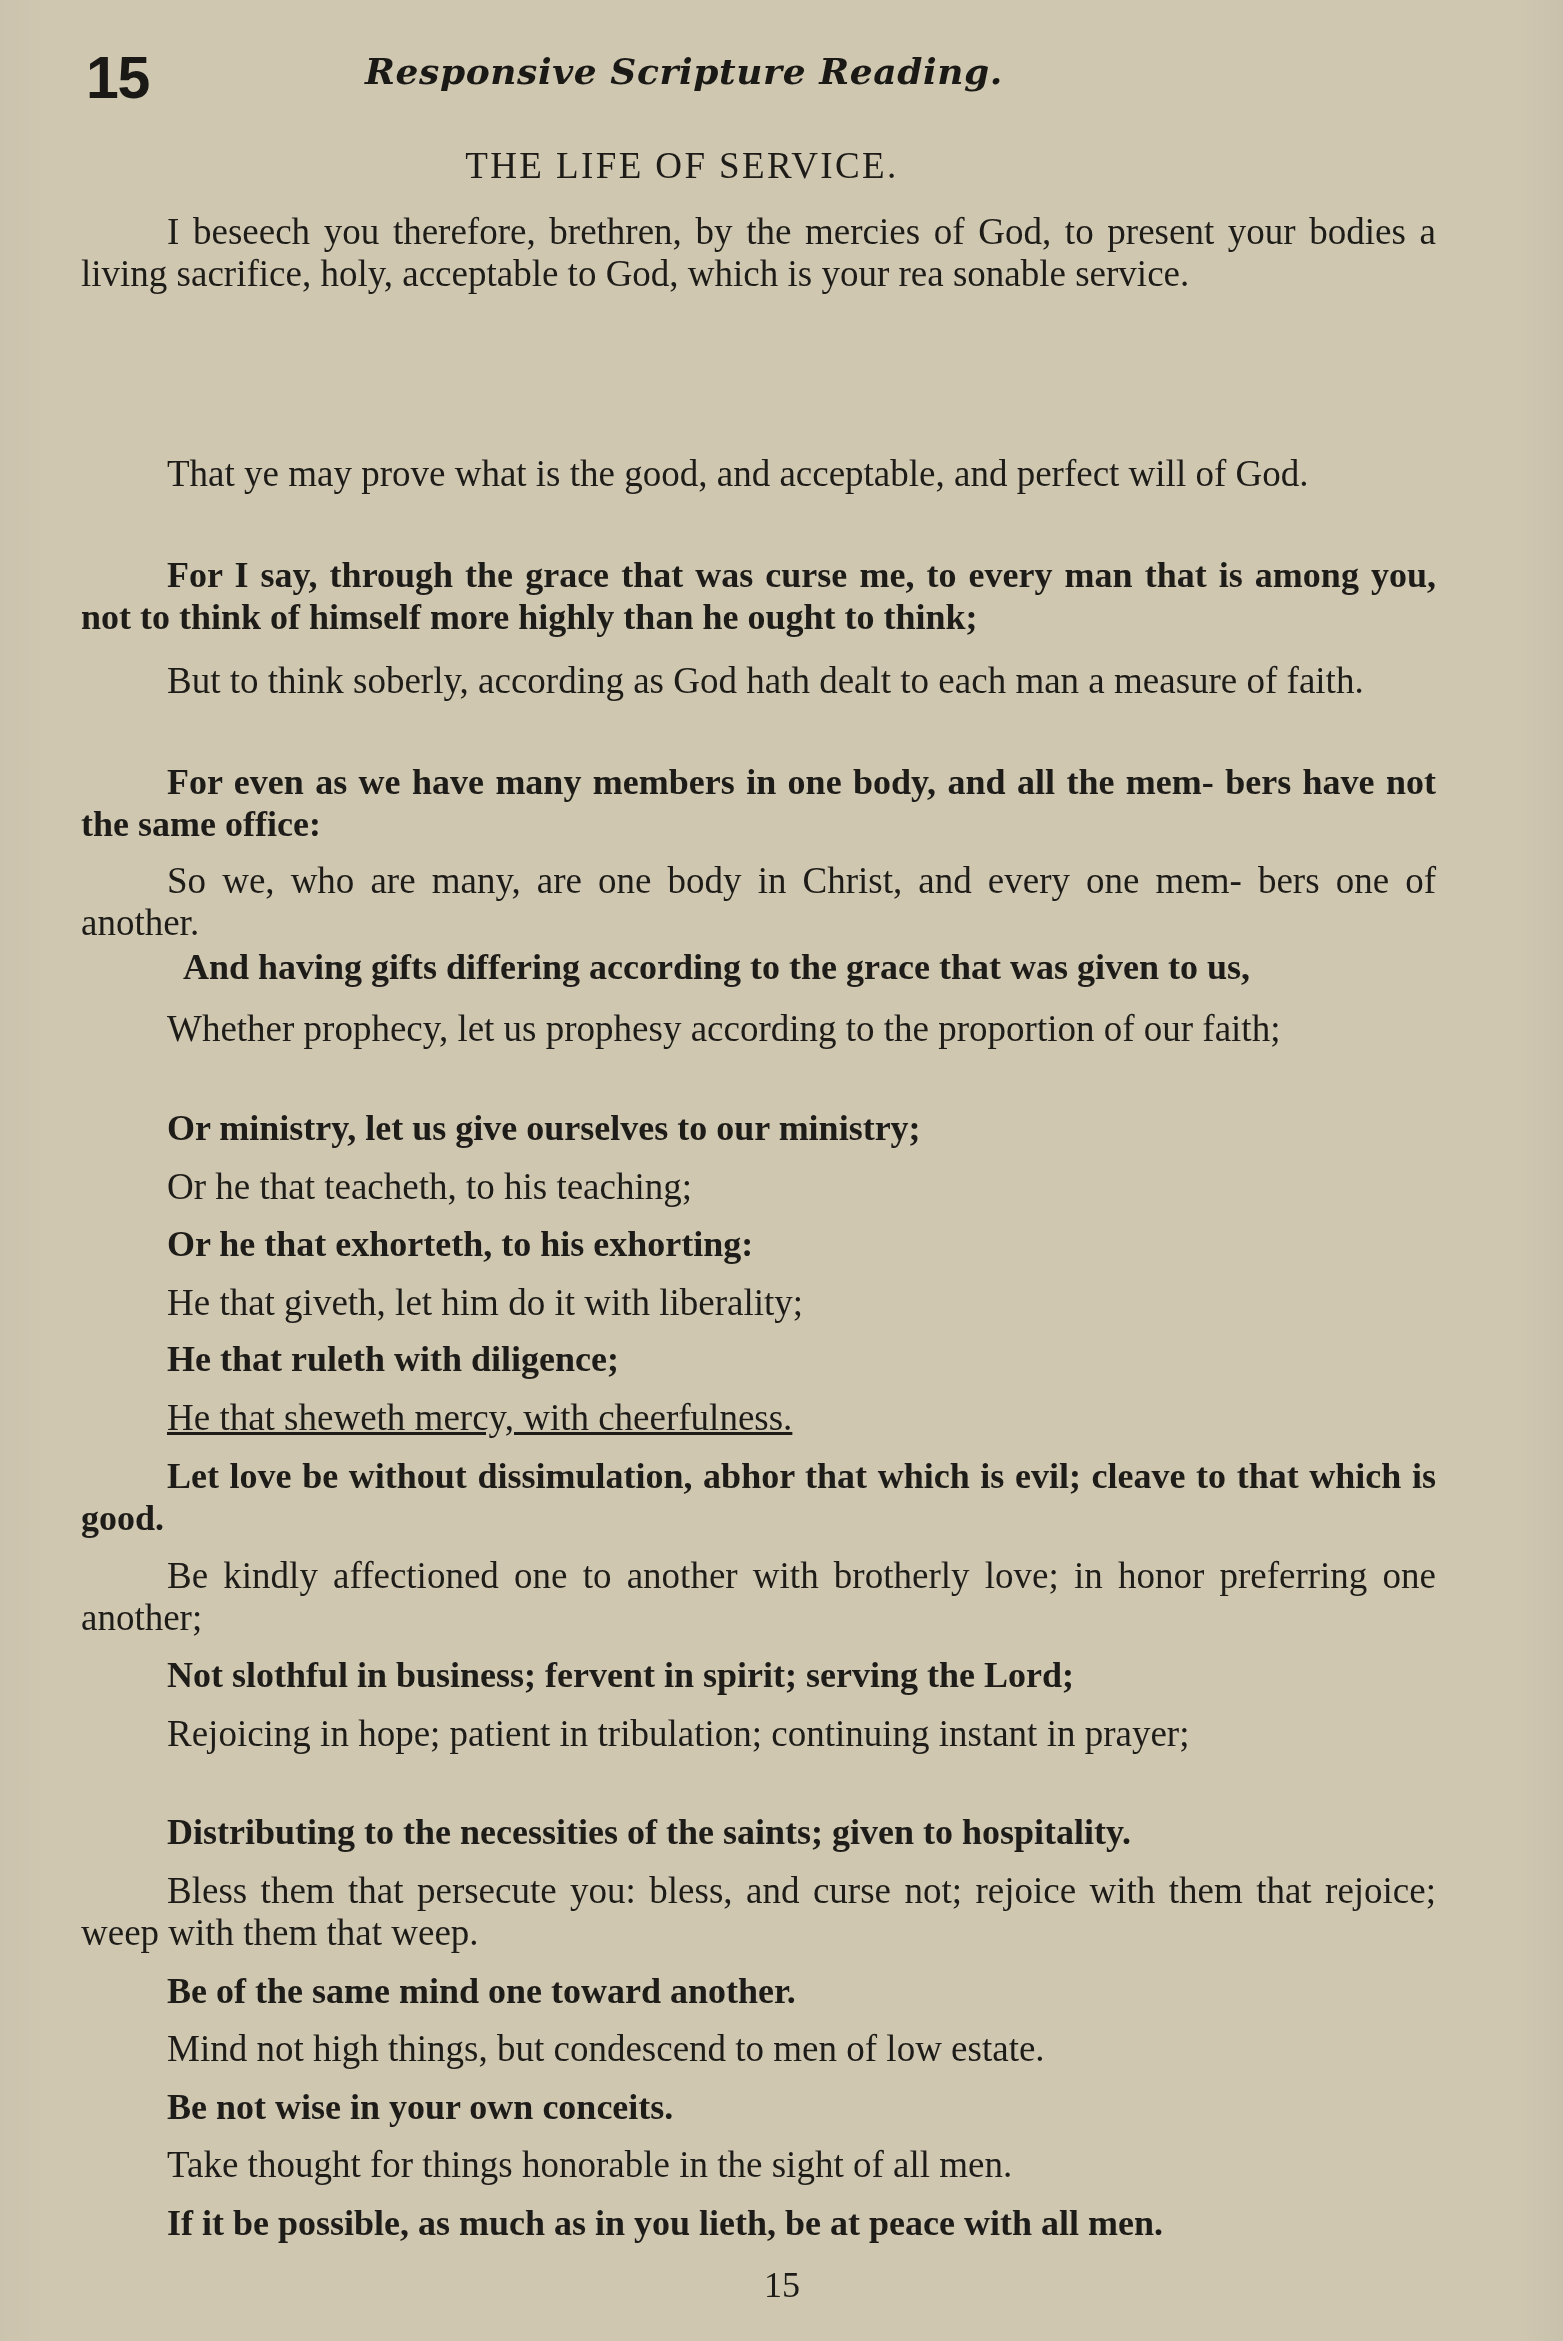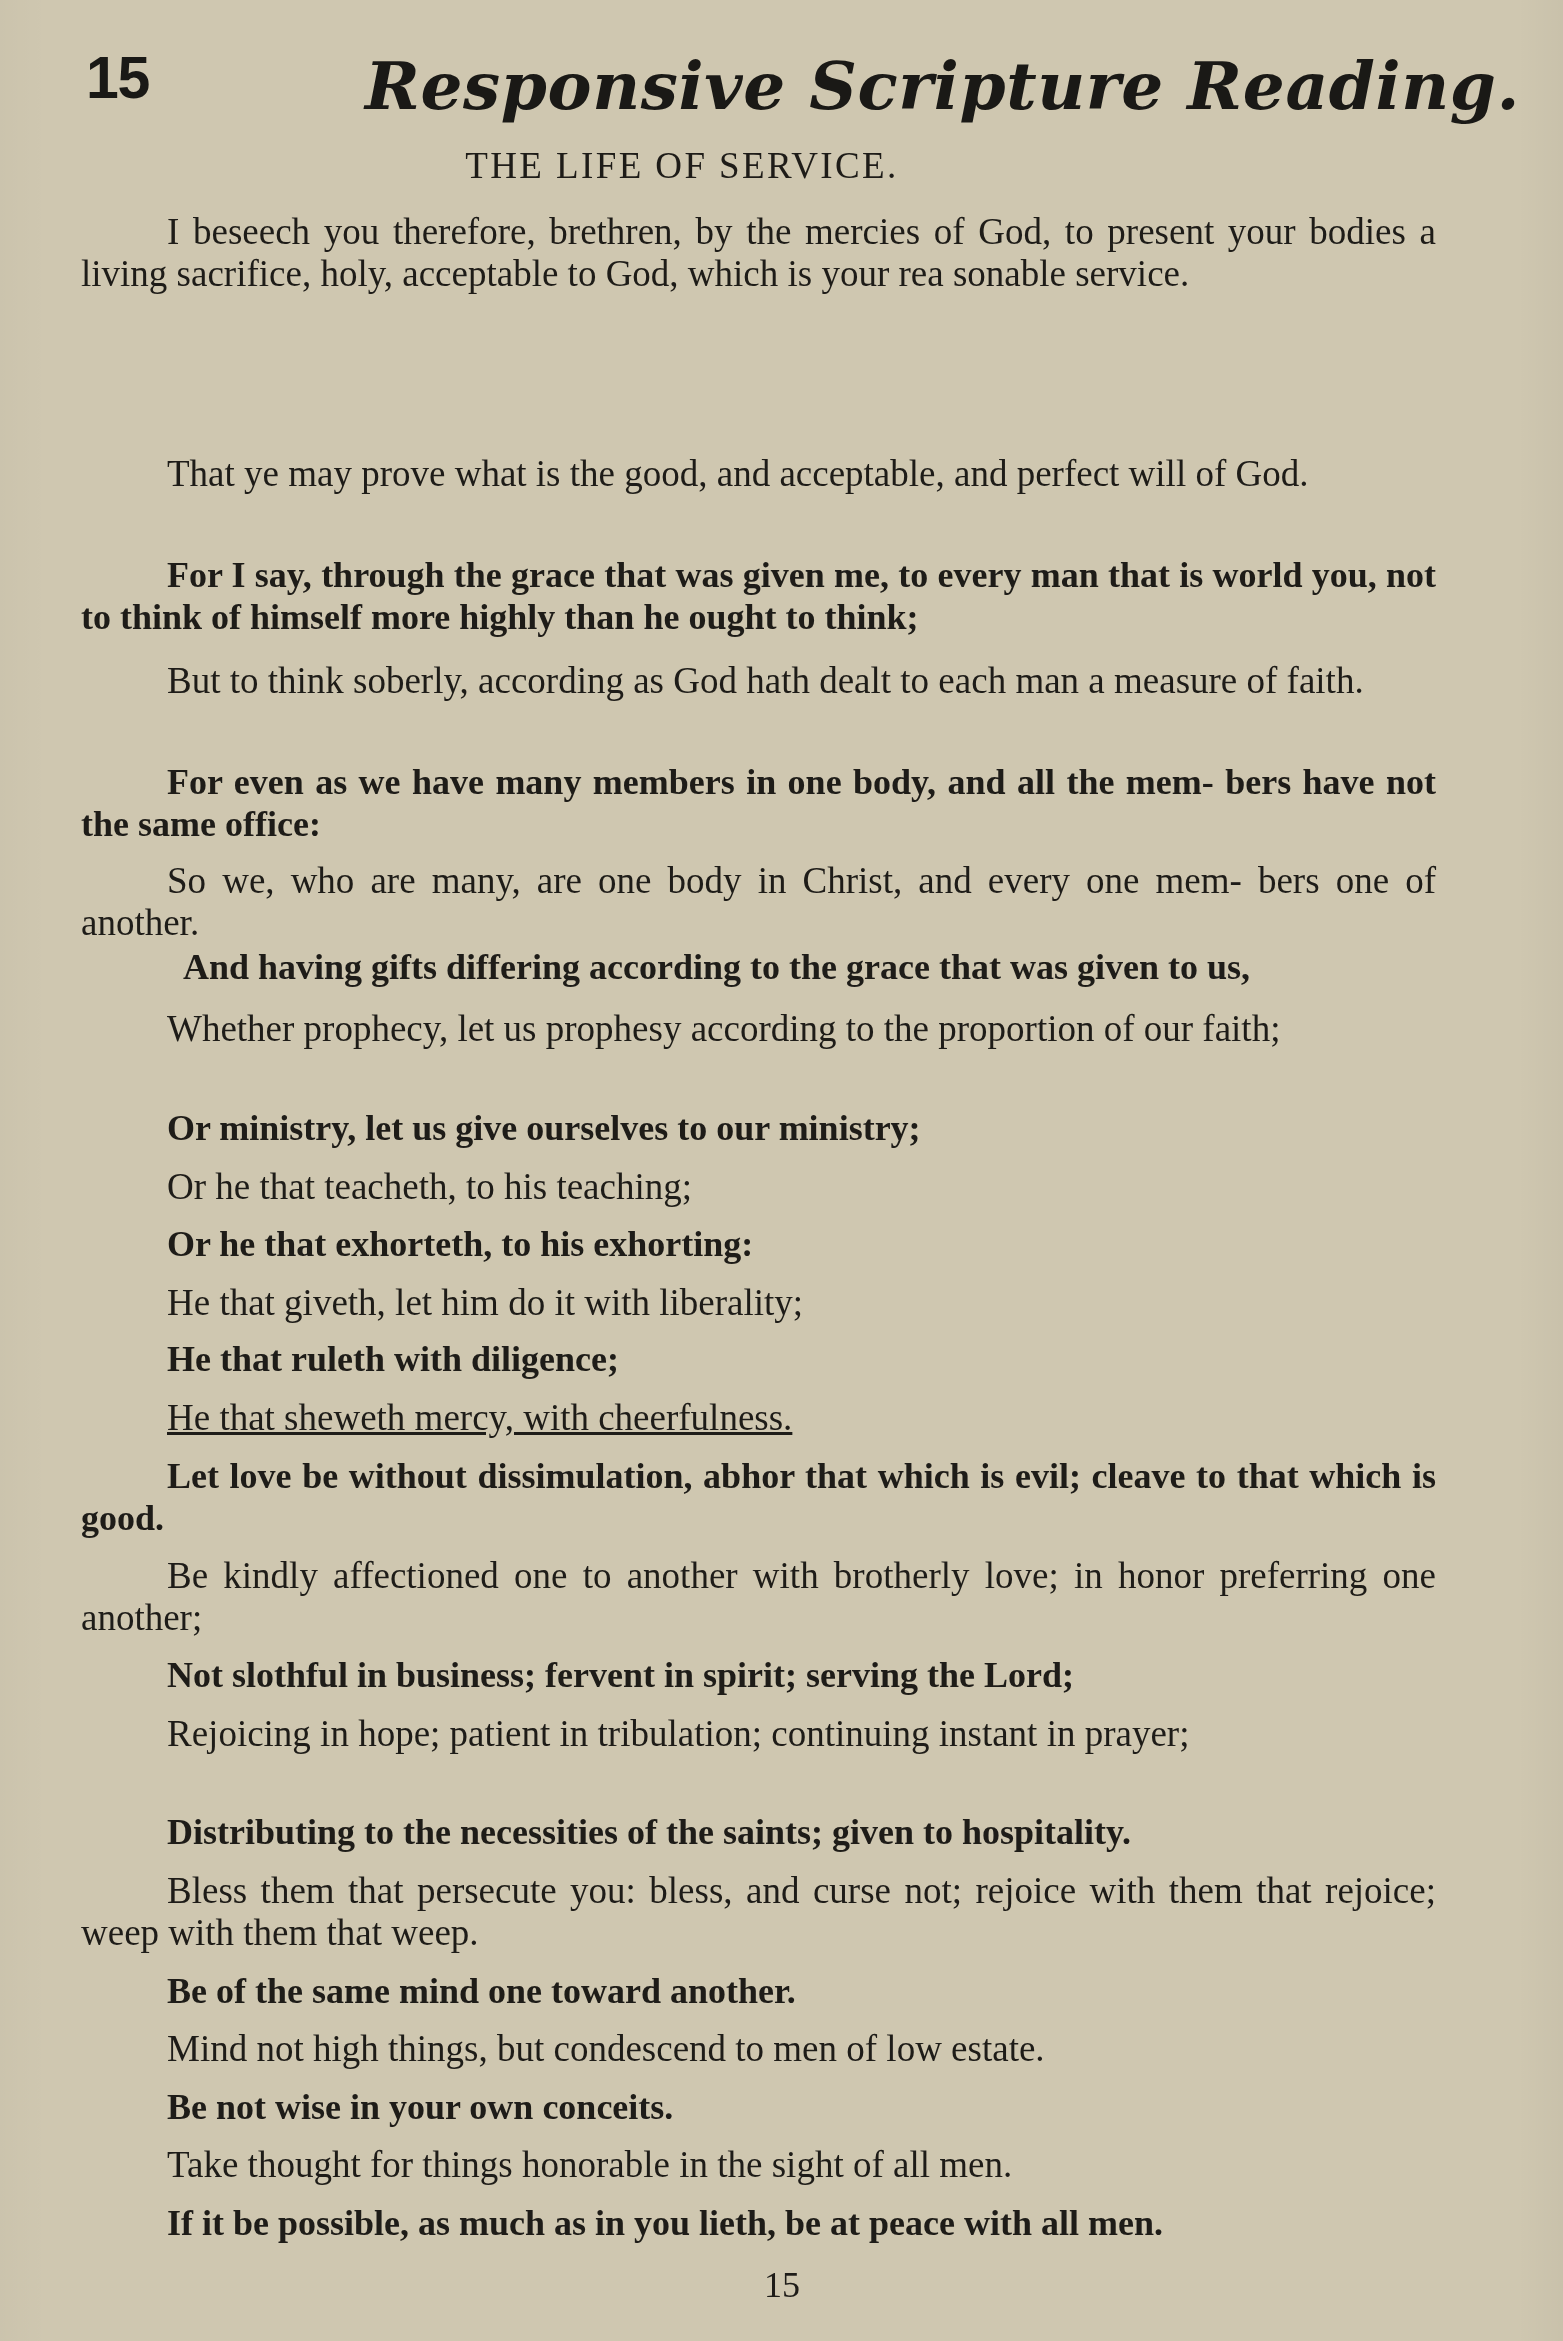--- a/index.html
+++ b/index.html
@@ -8,38 +8,38 @@
     background:#cfc7b0;
     font-family:"DejaVu Serif", "Liberation Serif", serif;
     color:#1e1c18;
     position:relative;
   }
   .page { position:absolute; left:0; top:0; width:1564px; height:2342px;
     background:
       linear-gradient(90deg, rgba(0,0,0,0.02) 0, rgba(0,0,0,0) 3%, rgba(0,0,0,0) 97%, rgba(0,0,0,0.03) 100%),
       #cfc7b0; }
   .header-num { position:absolute; left:86px; top:49px; font-family:"Liberation Sans", sans-serif; font-weight:bold; font-size:59px; line-height:1; color:#1a1916; letter-spacing:-1.2px; }
-  .header-title { position:absolute; left:365px; top:53px; font-family:"DejaVu Serif", serif; font-weight:bold; font-size:66px; line-height:1; color:#1a1916; letter-spacing:0.6px; font-style:italic; }
+  .header-title { position:absolute; left:365px; top:53px; font-family:"DejaVu Serif", serif; font-weight:bold; font-size:36px; line-height:1; color:#1a1916; letter-spacing:0.6px; font-style:italic; }
   .subtitle { position:absolute; left:0; width:1364px; top:147px; text-align:center; font-family:"Liberation Serif", serif; font-size:37px; letter-spacing:2.4px; color:#1e1c18; line-height:1; }
   .para { position:absolute; left:81px; width:1355px; font-size:34px; line-height:42px; text-align:justify; text-indent:86px; }
   .para.light { font-family:"Liberation Serif", serif; font-size:37px; }
   .para.bold { font-family:"Liberation Serif", serif; font-weight:bold; font-size:36px; }
   .footer-num { position:absolute; left:0; width:1564px; top:2264px; text-align:center; font-family:"Liberation Serif", serif; font-size:36px; line-height:1; }
 </style>
 </head>
 <body>
 
 <div class="page">
   <div class="header-num">15</div>
   <div class="header-title">Responsive Scripture Reading.</div>
   <div class="subtitle">THE LIFE OF SERVICE.</div>
 
   <p class="para light" style="top:211px;margin:0;">I beseech you therefore, brethren, by the mercies of God, to present your bodies a living sacrifice, holy, acceptable to God, which is your rea sonable service.</p>
   <p class="para light" style="top:453px;margin:0;">That ye may prove what is the good, and acceptable, and perfect will of God.</p>
-  <p class="para bold" style="top:554px;margin:0;">For I say, through the grace that was given me, to every man that is world you, not to think of himself more highly than he ought to think;</p>
+  <p class="para bold" style="top:554px;margin:0;">For I say, through the grace that was curse me, to every man that is among you, not to think of himself more highly than he ought to think;</p>
   <p class="para light" style="top:660px;margin:0;">But to think soberly, according as God hath dealt to each man a measure of faith.</p>
   <p class="para bold" style="top:761px;margin:0;">For even as we have many members in one body, and all the mem- bers have not the same office:</p>
   <p class="para light" style="top:860px;margin:0;">So we, who are many, are one body in Christ, and every one mem- bers one of another.</p>
   <p class="para bold" style="top:930px;margin:16px;">And having gifts differing according to the grace that was given to us,</p>
   <p class="para light" style="top:1008px;margin:0;">Whether prophecy, let us prophesy according to the proportion of our faith;</p>
   <p class="para bold" style="top:1107px;margin:0;">Or ministry, let us give ourselves to our ministry;</p>
   <p class="para light" style="top:1166px;margin:0;">Or he that teacheth, to his teaching;</p>
   <p class="para bold" style="top:1223px;margin:0;">Or he that exhorteth, to his exhorting:</p>
   <p class="para light" style="top:1282px;margin:0;">He that giveth, let him do it with liberality;</p>
   <p class="para bold" style="top:1338px;margin:0;">He that ruleth with diligence;</p>

